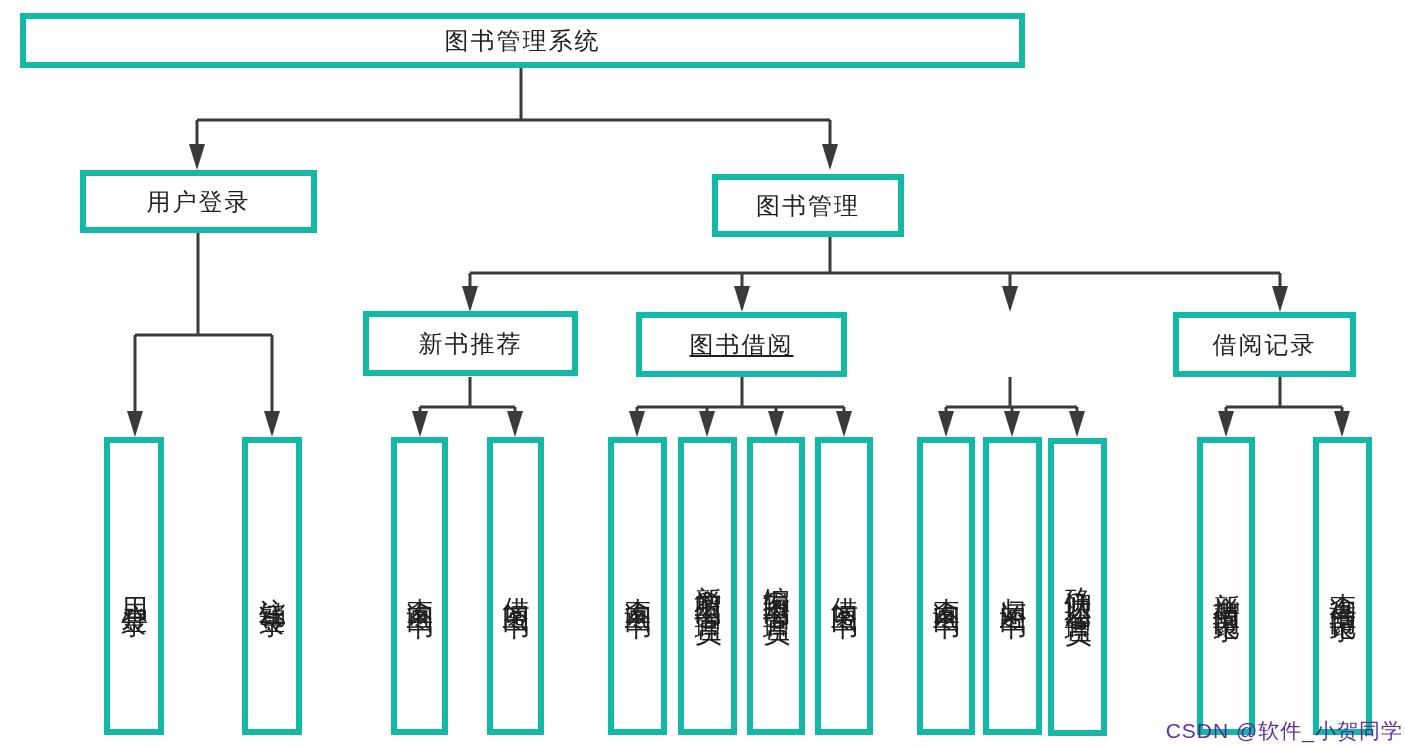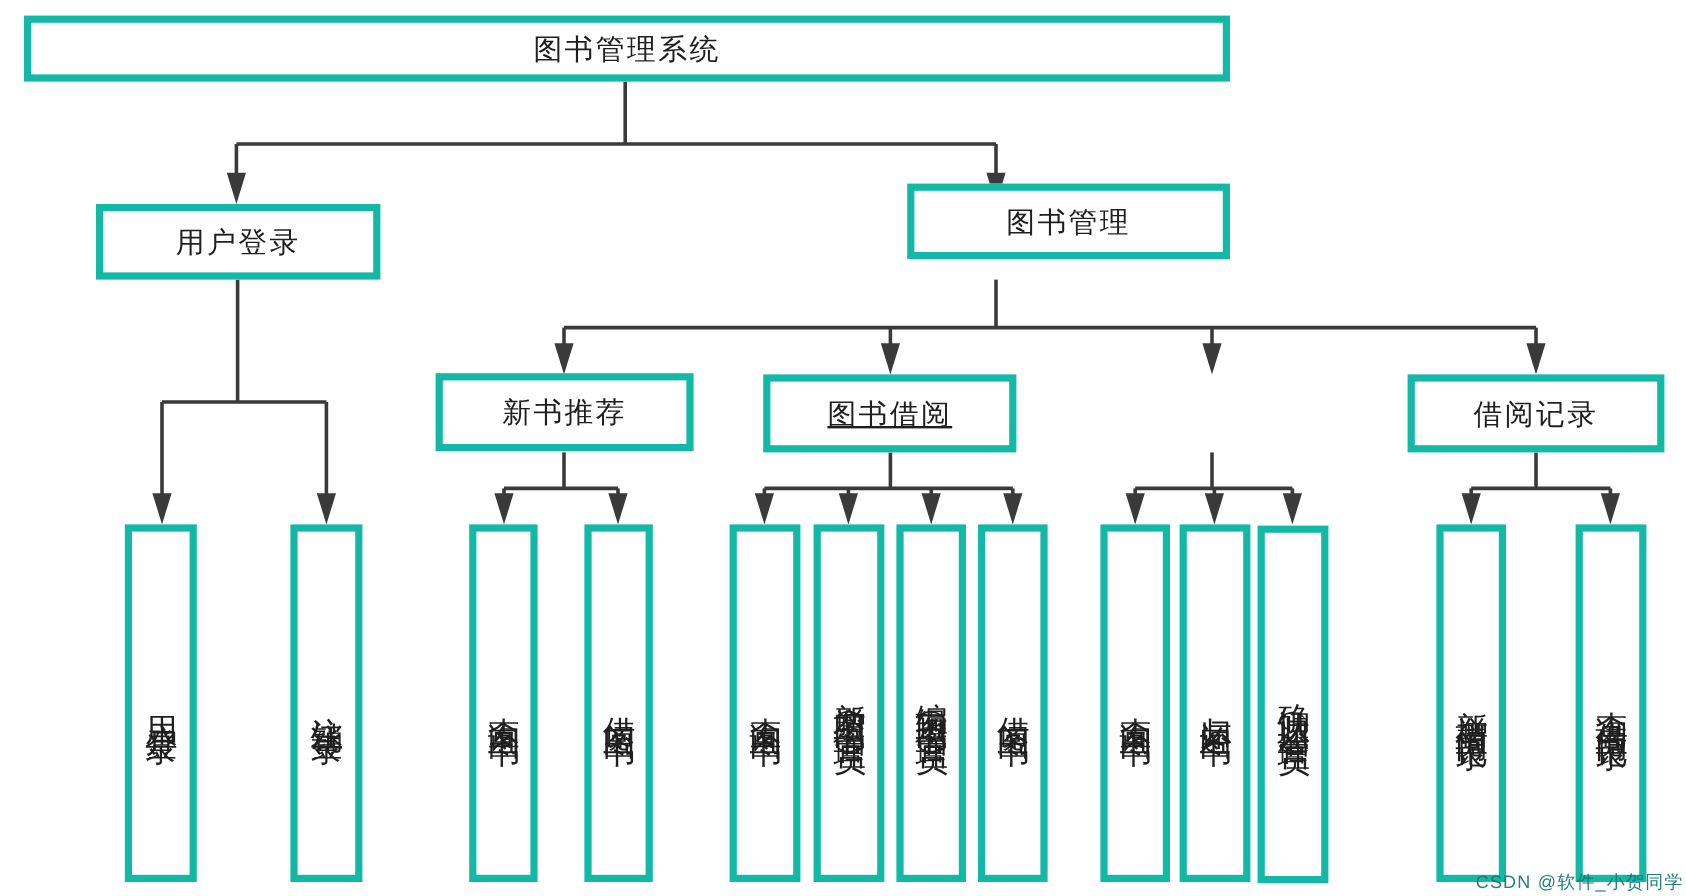--- a/index.html
+++ b/index.html
@@ -28,22 +28,22 @@
     font-size:27px;
     letter-spacing:5px;
     line-height:1;
     white-space:nowrap;
   }
   .v-node{font-size:27px;}
   #watermark{
     position:absolute;
     right:2px;
     bottom:2px;
-    font-size:15px;
-    color:#0f766e;
+    font-size:21px;
+    color:#4c1d95;
     opacity:0.92;
     letter-spacing:1px;
     white-space:nowrap;
     z-index:5;
   }
 </style>
 </head>
 <body>
 
 <div id="stage">
@@ -103,31 +103,31 @@
       <polygon points="1342,437 1334,411 1350,411" fill="#3a3a3a"></polygon>
     </svg>
 
   <div class="node h-node" style="left:20px;top:13px;width:1005px;height:55px;">
     <span>图书管理系统</span>
   </div>
 
   <div class="node h-node" style="left:80px;top:170px;width:237px;height:63px;">
     <span>用户登录</span>
   </div>
-  <div class="node h-node" style="left:712px;top:153px;width:269px;height:63px;margin-left:44px;">
+  <div class="node h-node" style="left:712px;top:174px;width:192px;height:63px;">
     <span>图书管理</span>
   </div>
 
   <div class="node h-node" style="left:363px;top:311px;width:215px;height:65px;">
     <span>新书推荐</span>
   </div>
   <div class="node h-node" style="left:636px;top:312px;width:211px;height:65px;text-decoration:underline;">
     <span>图书借阅</span>
   </div>
-  <div class="node h-node" style="left:1173px;top:312px;width:214px;height:65px;">
+  <div class="node h-node" style="left:1173px;top:312px;width:183px;height:65px;">
     <span>借阅记录</span>
   </div>
 
   <div class="node v-node" style="left:104px;top:437px;width:60px;height:298px;">
     <span class="lbl">用户登录</span>
   </div>
   <div class="node v-node" style="left:242px;top:437px;width:60px;height:298px;">
     <span class="lbl">注销登录</span>
   </div>
 

